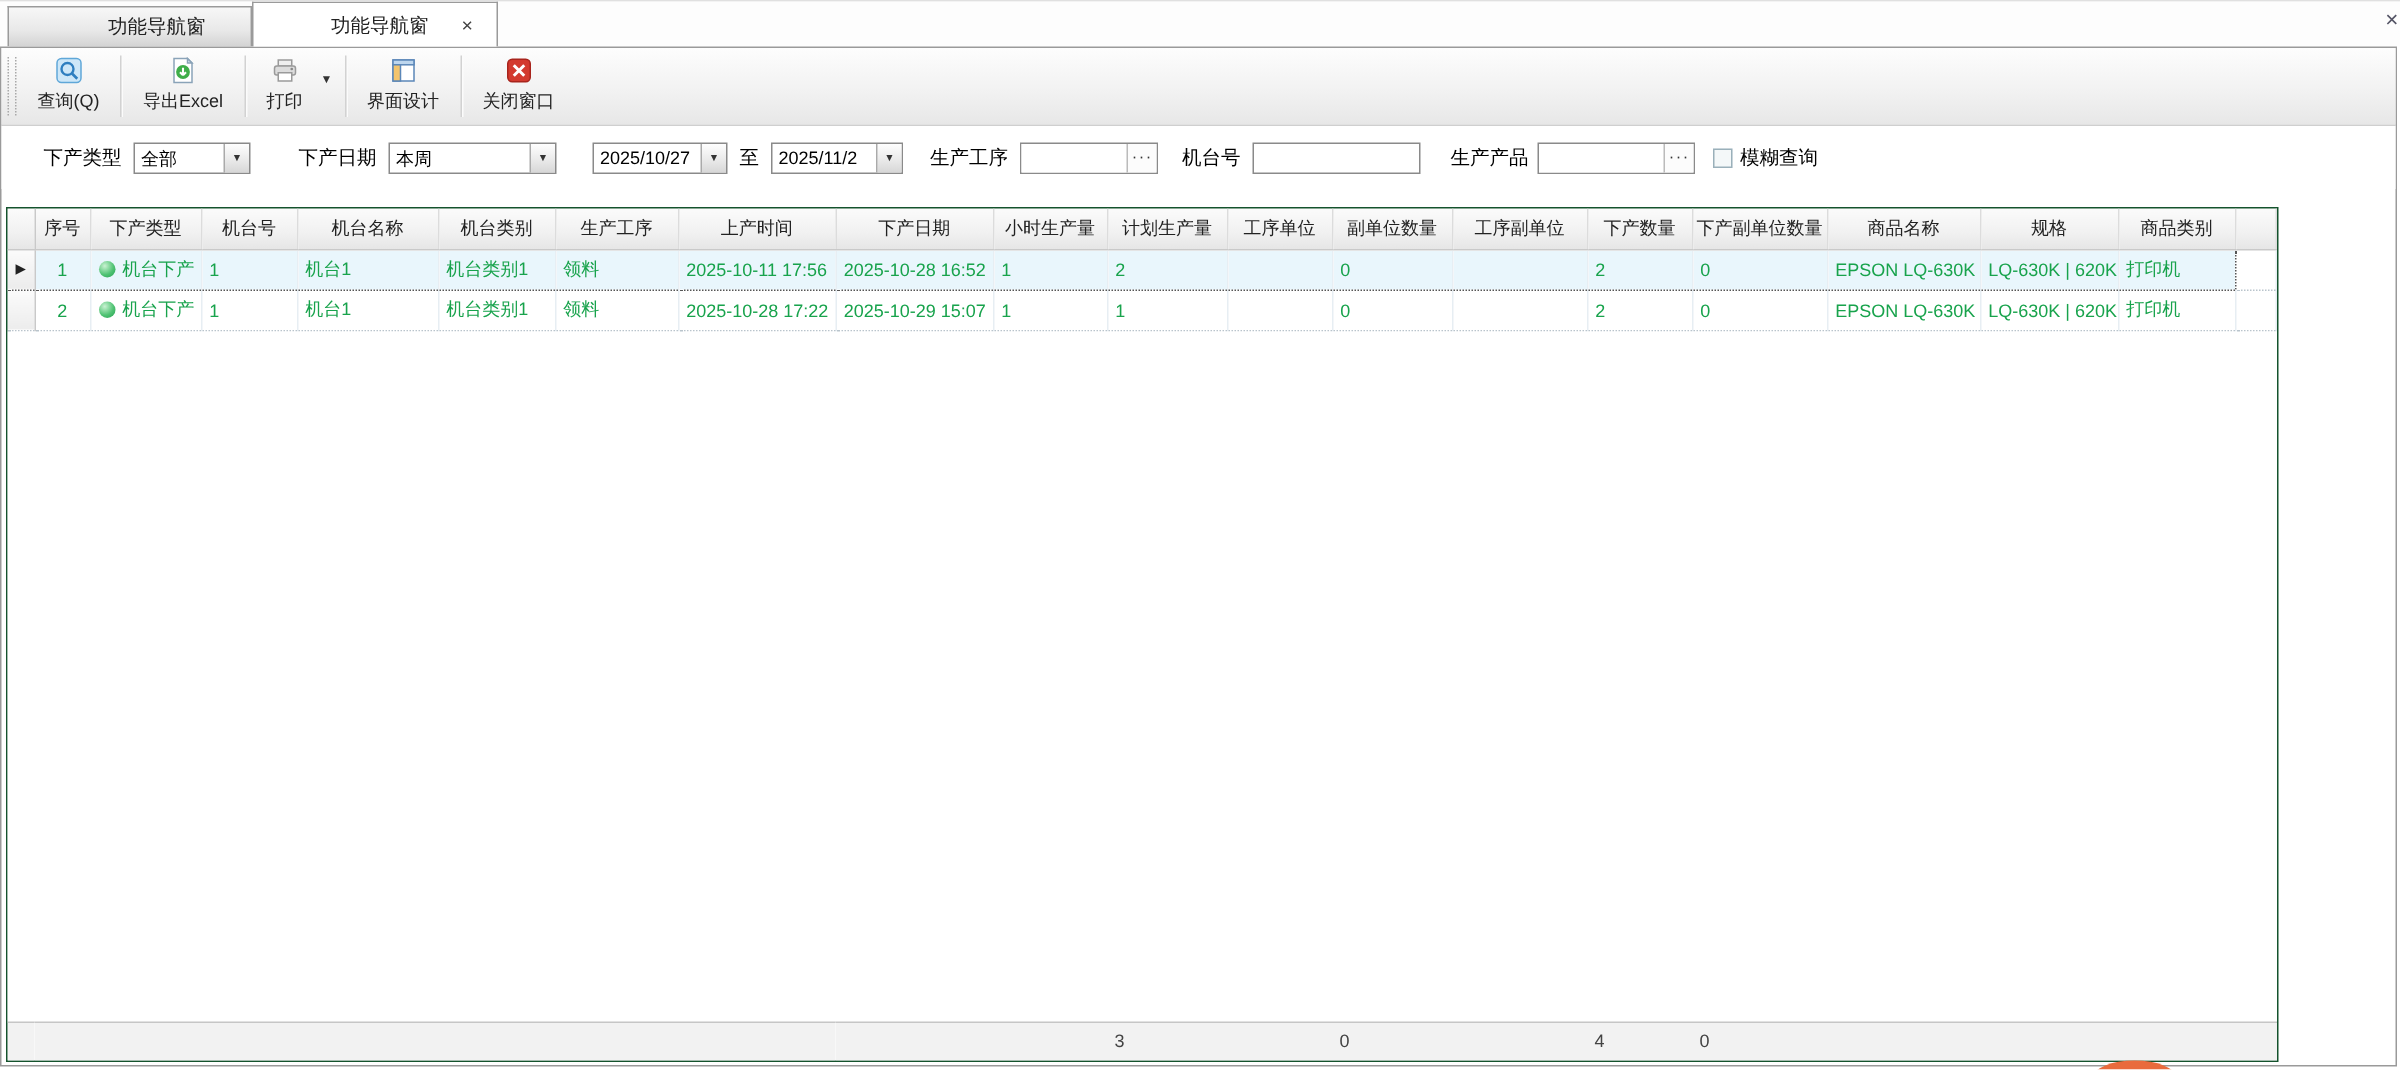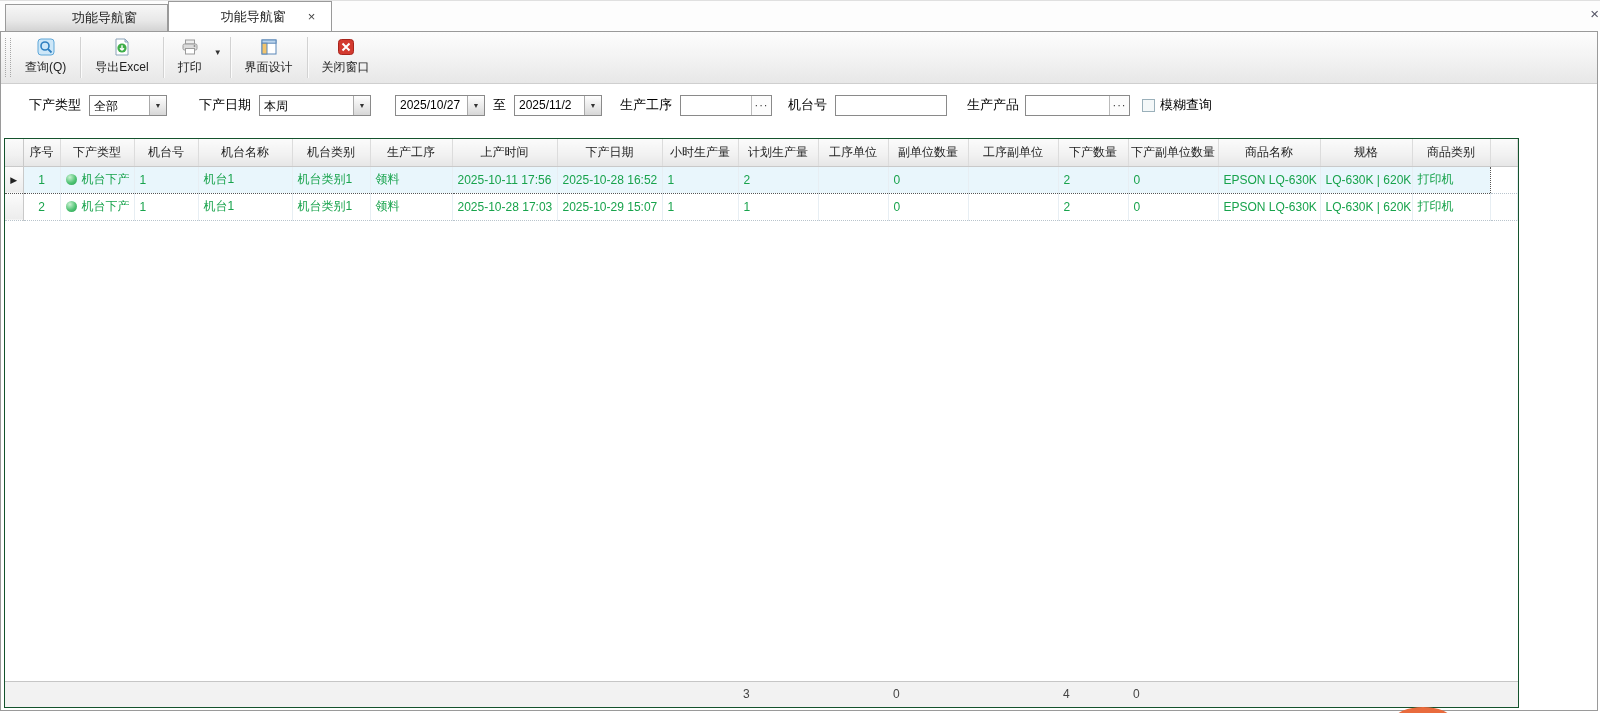--- a/index.html
+++ b/index.html
@@ -268,21 +268,21 @@
           <td style="border-top:none;border-bottom:1px dotted #b9c4cc;background:#fff;"></td>
         </tr>
         <tr>
           <td class="rowhdr"></td>
           <td class="center">2</td>
           <td><span class="dot"></span><span>机台下产</span></td>
           <td>1</td>
           <td>机台1</td>
           <td>机台类别1</td>
           <td>领料</td>
-          <td>2025-10-28 17:03</td>
+          <td>2025-10-28 17:22</td>
           <td>2025-10-29 15:07</td>
           <td>1</td>
           <td>1</td>
           <td></td>
           <td>0</td>
           <td></td>
           <td>2</td>
           <td>0</td>
           <td>EPSON LQ-630K</td>
           <td>LQ-630K | 620K</td>

